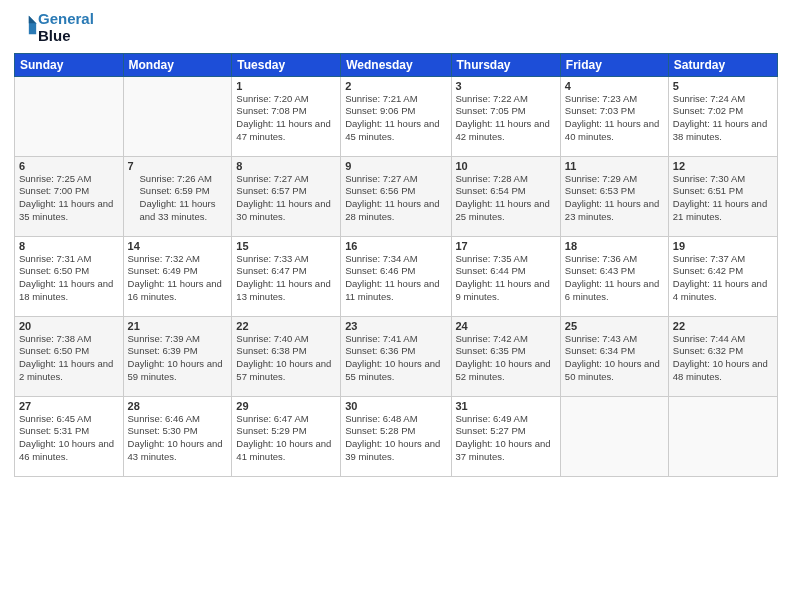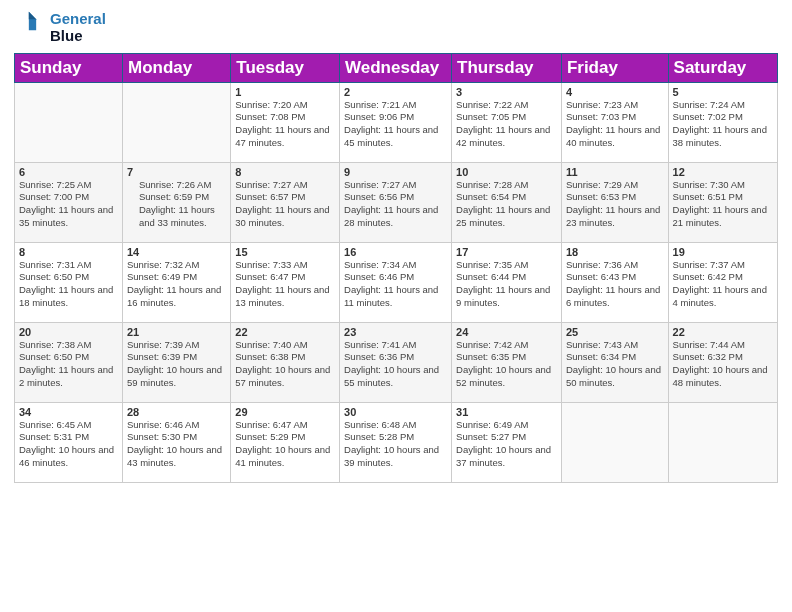--- a/index.html
+++ b/index.html
@@ -15,22 +15,22 @@
       padding: 10px 14px 8px 14px;
     }
     .header {
       display: flex;
       justify-content: space-between;
       align-items: flex-start;
       margin-bottom: 8px;
     }
     .logo {
       display: flex;
-      align-items: flex-start;
-      gap: 12px;
+      align-items: center;
+      gap: 0;
     }
     .logo-icon {
       width: 22px;
       height: 22px;
       margin-left: 2px;
     }
     .title-block {
       text-align: right;
     }
     .month-title {
@@ -42,25 +42,25 @@
     .subtitle {
       font-size: 14px;
       color: #555;
     }
     .calendar {
       width: 100%;
       border-collapse: collapse;
       font-size: 10px;
     }
     .calendar th {
-      background: #a21caf;
+      background: #1d4ed8;
       color: #fff;
       text-align: left;
       padding: 4px 5px;
-      font-size: 17px;
+      font-size: 12px;
       font-weight: bold;
       border: 1px solid #1e5f8a;
     }
     .calendar td {
       border: 1px solid #ccc;
       vertical-align: top;
       padding: 3px 4px;
       width: 113px;
       height: 80px;
       background: #fff;
@@ -283,21 +283,21 @@
           </td>
           <td>
             <span class="day-num">22</span>
             <div class="day-info" style="white-space: pre-line;">Sunrise: 7:44 AM
 Sunset: 6:32 PM
 Daylight: 10 hours and 48 minutes.</div>
           </td>
         </tr>
         <tr>
           <td>
-            <span class="day-num">34</span>
+            <span class="day-num">27</span>
             <div class="day-info" style="white-space: pre-line;">Sunrise: 6:45 AM
 Sunset: 5:31 PM
 Daylight: 10 hours and 46 minutes.</div>
           </td>
           <td>
             <span class="day-num">28</span>
             <div class="day-info" style="white-space: pre-line;">Sunrise: 6:46 AM
 Sunset: 5:30 PM
 Daylight: 10 hours and 43 minutes.</div>
           </td>

